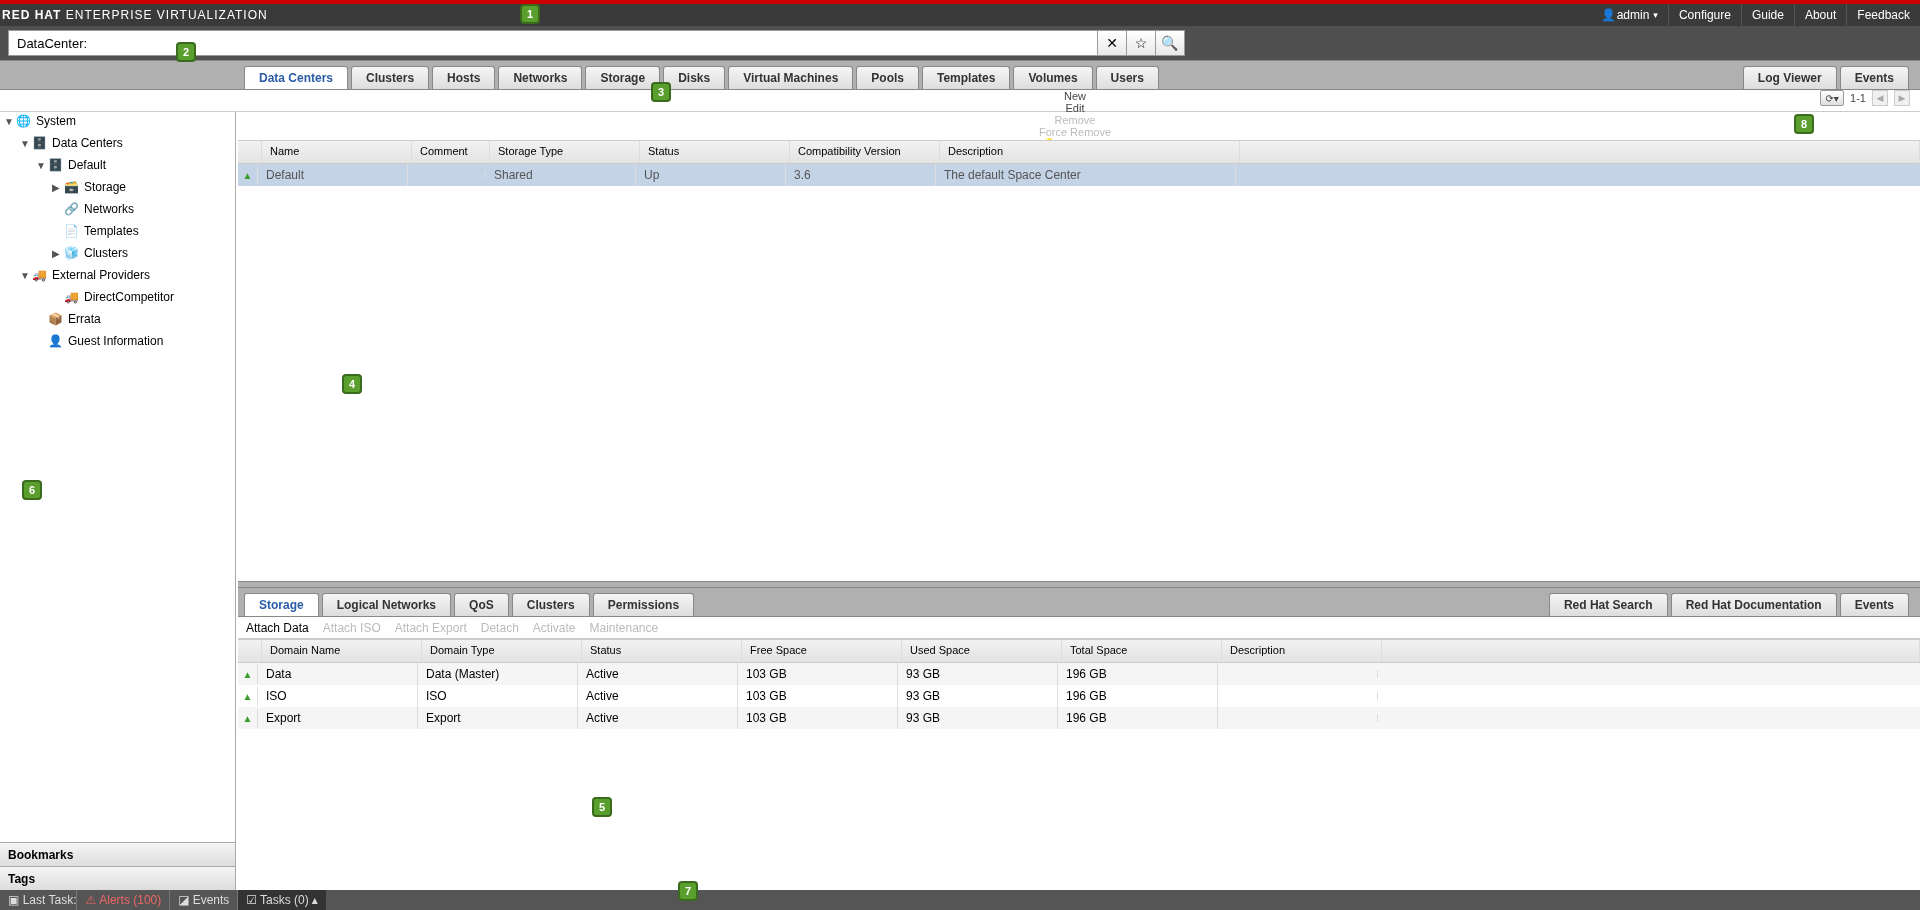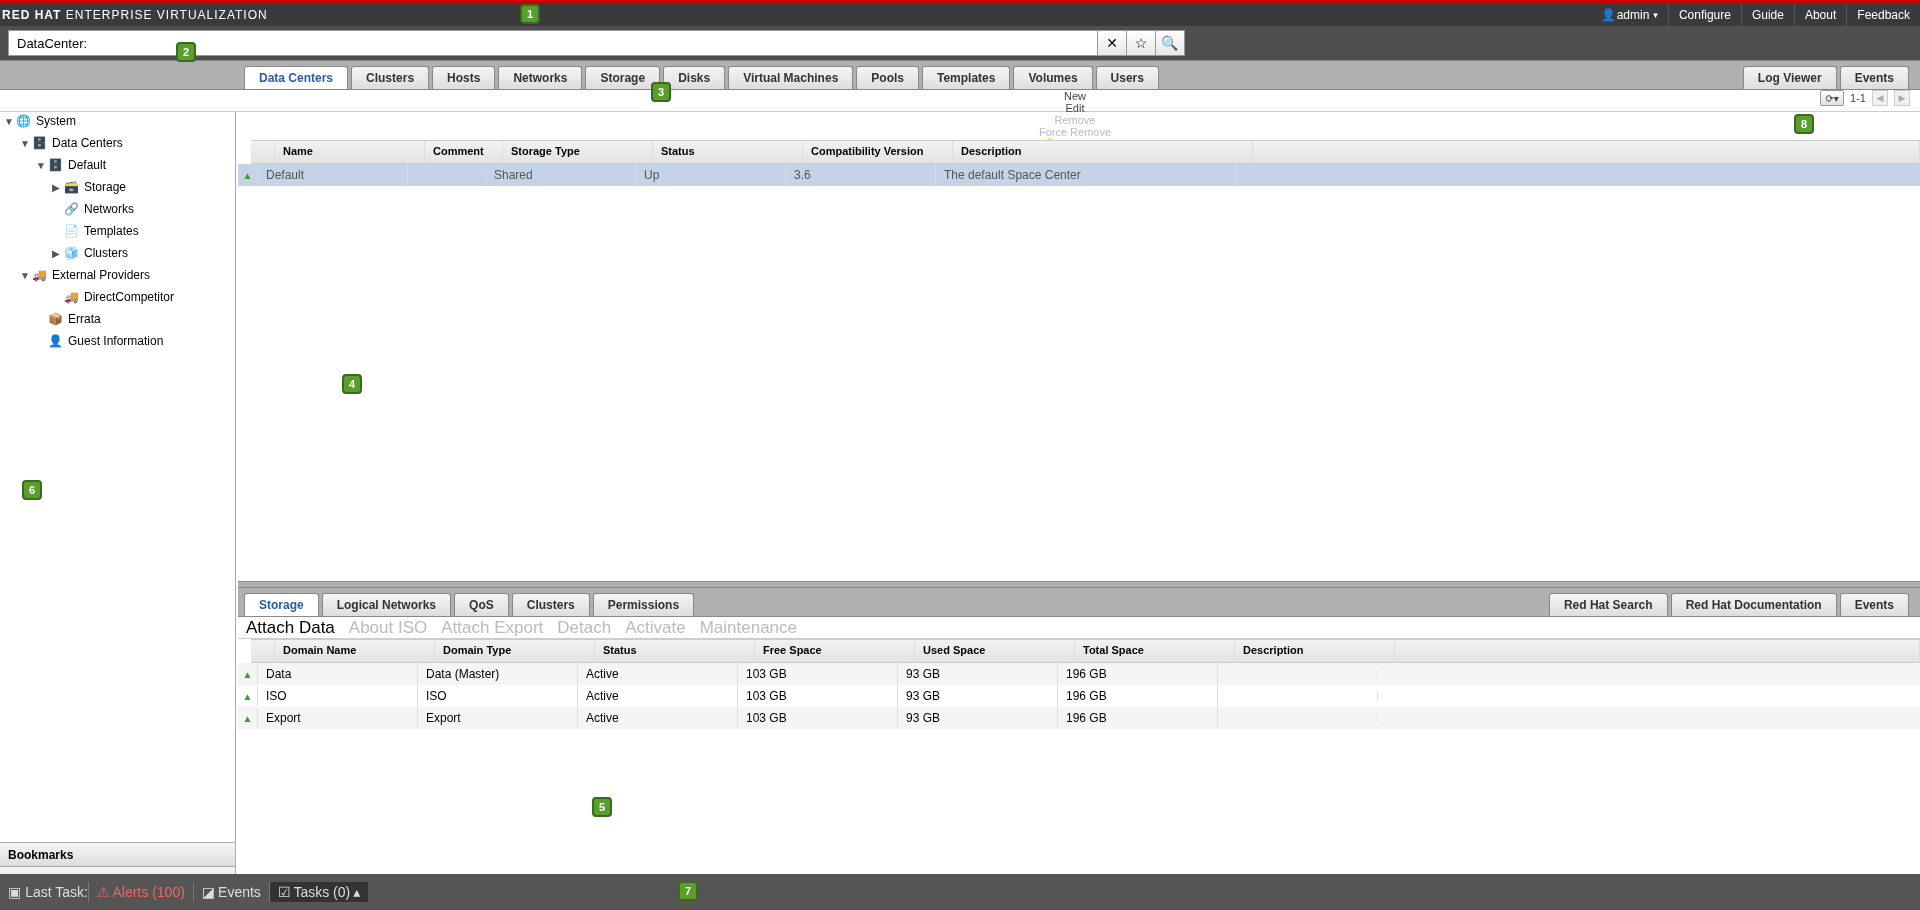--- a/index.html
+++ b/index.html
@@ -36,38 +36,38 @@
 .exprow{height:20px;display:flex;align-items:center;font-size:11px;color:#444;padding:0 6px;border-bottom:1px solid #ddd;}
 .exprow span{margin-right:12px;cursor:pointer;}
 .exprow .ref{margin-left:auto;cursor:pointer;color:#2a5ca7;}
 .tree{flex:1;overflow:auto;font-size:12px;padding-top:4px;}
 .tnode{display:flex;align-items:center;height:22px;padding-left:4px;cursor:pointer;white-space:nowrap;}
 .tnode .arrow{width:12px;font-size:10px;color:#555;}
 .tnode .icon{width:16px;height:16px;margin-right:4px;display:flex;align-items:center;justify-content:center;font-size:12px;}
 .accord{height:24px;background:linear-gradient(#f5f5f5,#ddd);border-top:1px solid #aaa;display:flex;align-items:center;padding:0 8px;font-weight:bold;font-size:12px;cursor:pointer;}
 
 .maintable{position:absolute;left:238px;right:0;top:140px;height:446px;}
-.thead{display:flex;height:24px;background:linear-gradient(#f2f2f2,#e3e3e3);border-top:1px solid #ccc;border-bottom:1px solid #ccc;font-size:11px;font-weight:bold;margin-left:13px;}
+.thead{display:flex;height:24px;background:linear-gradient(#f2f2f2,#e3e3e3);border-top:1px solid #ccc;border-bottom:1px solid #ccc;font-size:11px;font-weight:normal;}
 .thead .th,.trow .td{padding:4px 8px;border-right:1px solid #ddd;overflow:hidden;}
 .trow{display:flex;height:22px;font-size:12px;align-items:center;}
 .trow.sel{background:#c4d3e6;color:#555;}
 .statusicon{width:20px;display:flex;justify-content:center;}
 
 .detailtabs{position:absolute;left:238px;right:0;top:587px;height:30px;background:#b0b0b0;border-top:1px solid #888;border-bottom:1px solid #888;display:flex;align-items:flex-end;padding-left:6px;}
 .detailtabs .rightbtns{position:absolute;right:8px;bottom:0;display:flex;}
 
-.dactionrow{position:absolute;left:238px;right:0;top:617px;height:22px;background:#fff;border-bottom:1px solid #ccc;display:flex;align-items:center;padding-left:8px;font-size:17px;}
+.dactionrow{position:absolute;left:238px;right:0;top:617px;height:22px;background:#fff;border-bottom:1px solid #ccc;display:flex;align-items:center;padding-left:8px;font-size:12px;}
 .dactionrow .act{margin-right:14px;cursor:pointer;}
 .dactionrow .act.disabled{color:#bbb;}
 
 .dtable{position:absolute;left:238px;right:0;top:639px;bottom:20px;}
 .dtable .thead{height:24px;}
 .dtable .trow:nth-child(odd){background:#f5f5f5;}
 
-.statusbar{position:absolute;left:0;right:0;bottom:0;height:36px;background:#555;color:#ddd;font-size:14px;display:flex;align-items:center;padding:0 8px;}
+.statusbar{position:absolute;left:0;right:0;bottom:0;height:20px;background:#555;color:#ddd;font-size:12px;display:flex;align-items:center;padding:0 8px;}
 .statusbar .fill{flex:1;text-align:center;}
 .statusbar .sbtn{padding:0 8px;border-left:1px solid #777;display:flex;align-items:center;height:20px;gap:3px;cursor:pointer;}
 .badge{position:absolute;width:20px;height:20px;background:#5a9e2d;border:2px solid #3a6a1b;border-radius:4px;color:#fff;font-size:11px;font-weight:bold;display:flex;align-items:center;justify-content:center;z-index:50;}
 .caret{font-size:9px;margin-left:4px;}
 .upicon{color:#3a9e2d;font-size:10px;}
 .grabbar{position:absolute;left:238px;right:0;height:6px;background:#b0b0b0;cursor:row-resize;border-top:1px solid #888;}
 </style>
 </head>
 <body>
 
@@ -230,21 +230,21 @@
   <div class="tab">Permissions</div>
   <div class="rightbtns">
     <div class="tab">Red Hat Search</div>
     <div class="tab">Red Hat Documentation</div>
     <div class="tab">Events</div>
   </div>
 </div>
 
 <div class="dactionrow">
   <span class="act">Attach Data</span>
-  <span class="act disabled">About ISO</span>
+  <span class="act disabled">Attach ISO</span>
   <span class="act disabled">Attach Export</span>
   <span class="act disabled">Detach</span>
   <span class="act disabled">Activate</span>
   <span class="act disabled">Maintenance</span>
 </div>
 
 <div class="dtable">
   <div class="thead">
     <div class="th" style="width:24px"></div>
     <div class="th" style="width:160px">Domain Name</div>

